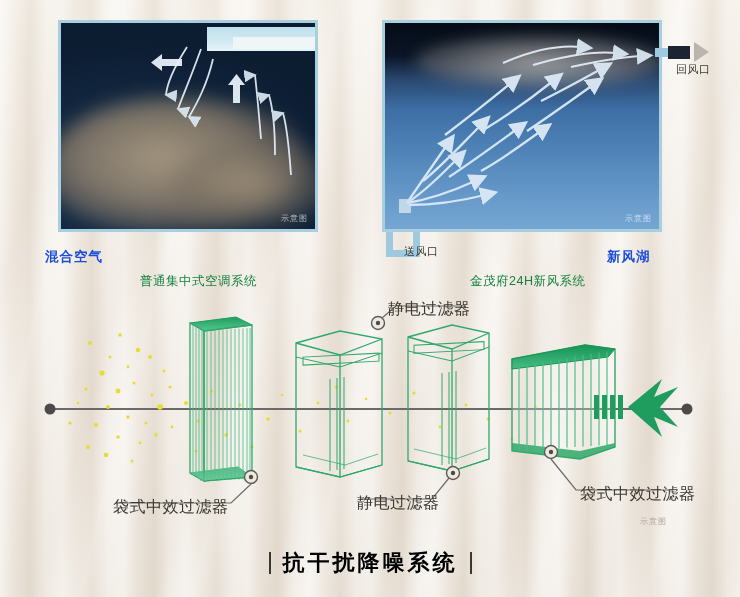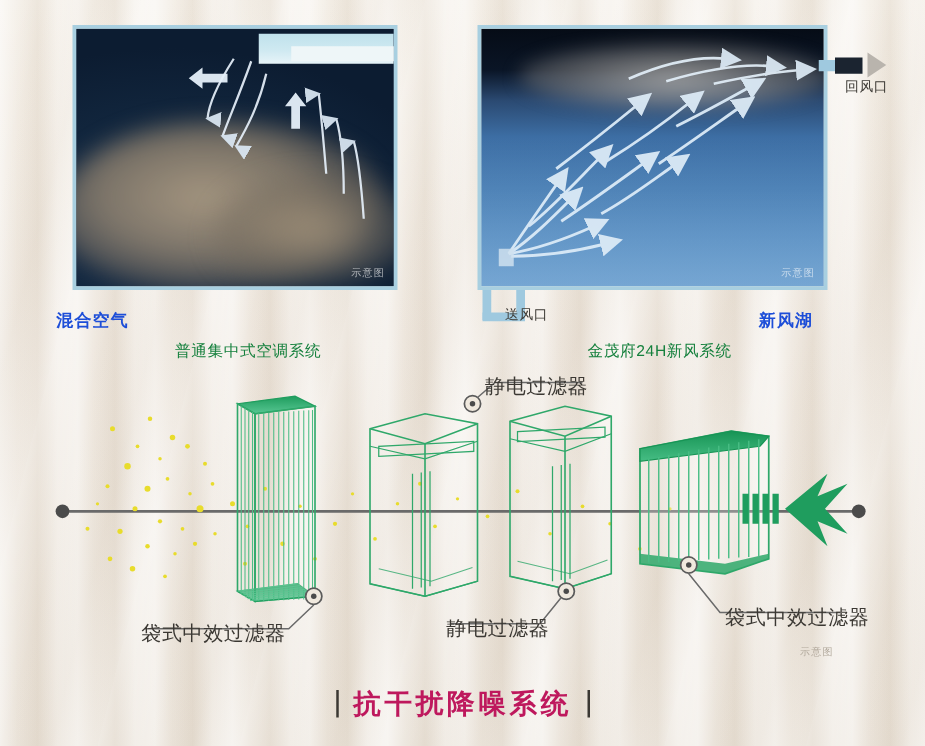--- a/index.html
+++ b/index.html
@@ -137,21 +137,21 @@
     position:absolute;left:0;top:548px;width:740px;
     text-align:center;
   }
   #footer-title .bar{
     display:inline-block;width:2px;height:22px;background:#3b3833;
     vertical-align:middle;margin:0 12px;
   }
   #footer-title .txt{
     display:inline-block;vertical-align:middle;
     font-family:"Liberation Serif","DejaVu Serif",serif;
-    font-size:22px;font-weight:bold;color:#be185d;letter-spacing:3px;
+    font-size:22px;font-weight:bold;color:#000000;letter-spacing:3px;
   }
 
   
   .sch-label{
     position:absolute;font-size:16px;color:#3b3833;
     letter-spacing:0.5px;white-space:nowrap;
   }
 </style>
 </head>
 <body>

